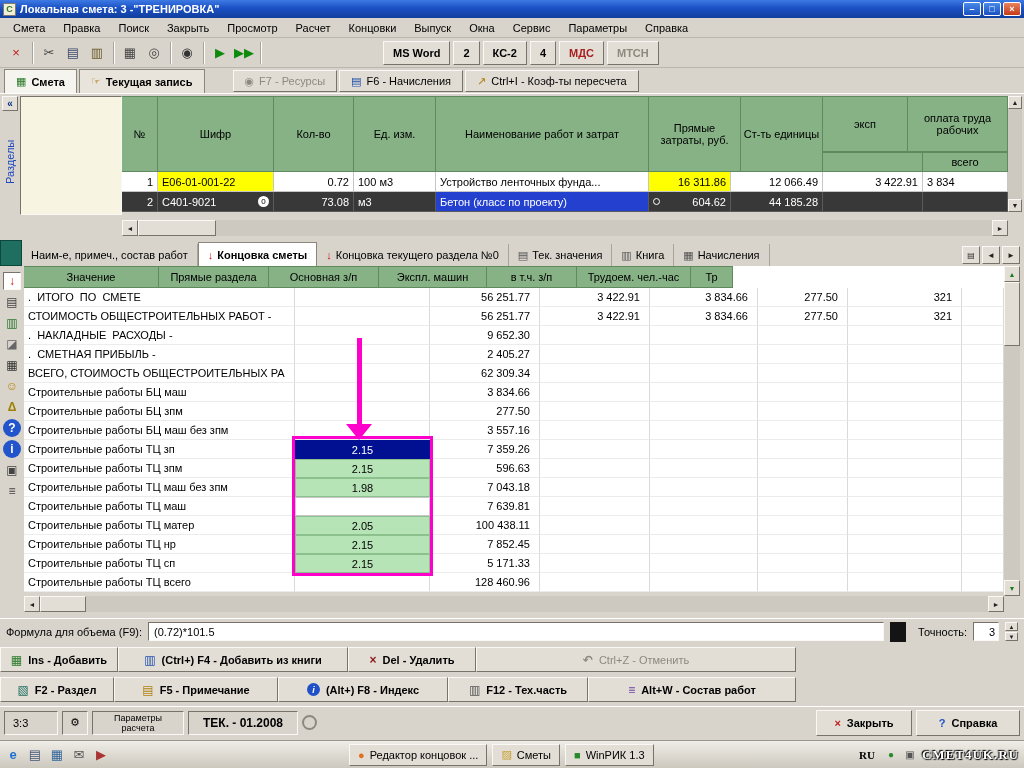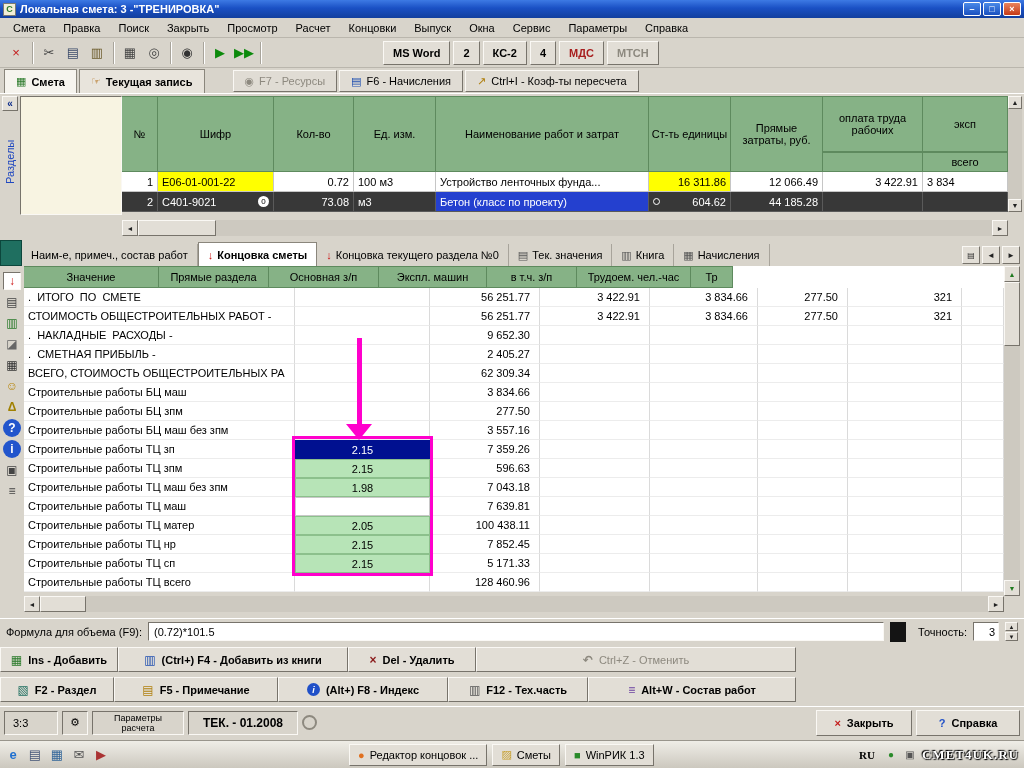--- a/index.html
+++ b/index.html
@@ -248,26 +248,26 @@
 <div id="sections-vert" class="abs">Разделы</div>
 <div id="sections-panel" class="abs"></div>
 
 <div id="top-grid" class="abs">
   <div class="tg-head">
     <div class="tg-h w-num">№</div>
     <div class="tg-h w-code">Шифр</div>
     <div class="tg-h w-qty">Кол-во</div>
     <div class="tg-h w-unit">Ед. изм.</div>
     <div class="tg-h w-name">Наименование работ и затрат</div>
+    <div class="tg-h w-direct">Прямые затраты, руб.</div>
     <div class="tg-h w-ucost">Ст-ть единицы</div>
-    <div class="tg-h w-direct">Прямые затраты, руб.</div>
     <div class="tg-group">
       <div class="g-row">
+        <div class="tg-h h56 w-exp">эксп</div>
         <div class="tg-h h56 w-labor">оплата труда рабочих</div>
-        <div class="tg-h h56 w-exp">эксп</div>
       </div>
       <div class="g-row">
         <div class="tg-h h20 w-labor"></div>
         <div class="tg-h h20 w-exp">всего</div>
       </div>
     </div>
   </div>
   <div class="tg-row">
     <div class="tg-c numr w-num">1</div>
     <div class="tg-c yellow w-code">Е06-01-001-22</div>

